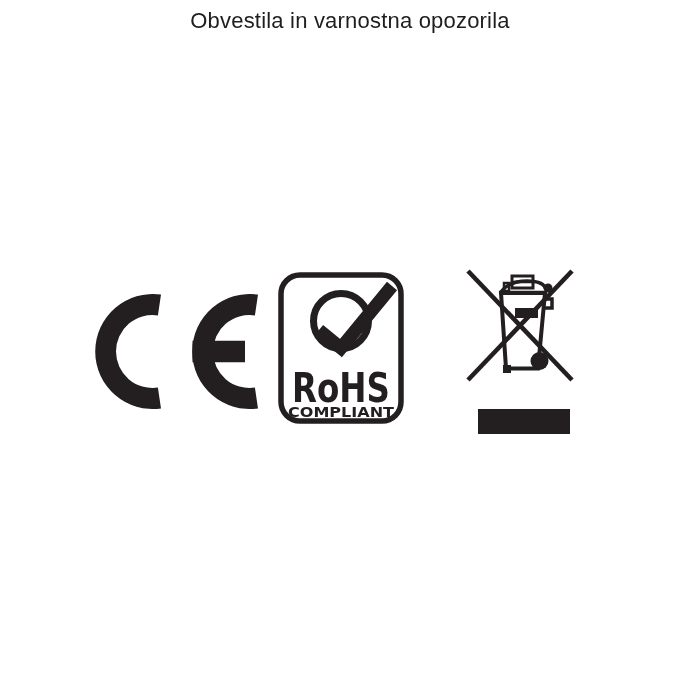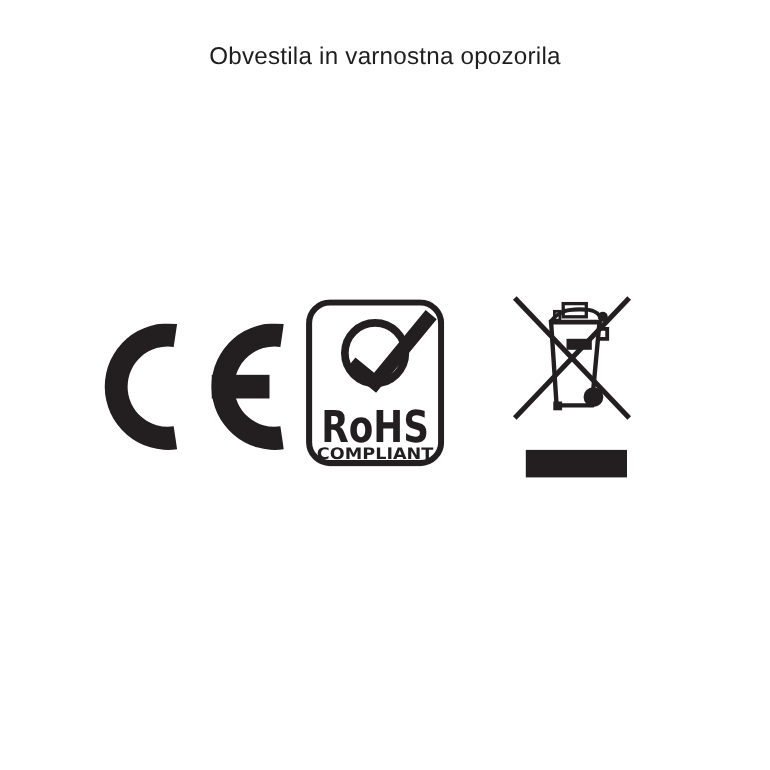--- a/index.html
+++ b/index.html
@@ -9,21 +9,21 @@
     font-family: "Liberation Sans", sans-serif;
     overflow: hidden;
   }
   .page {
     position: relative;
     width: 700px; height: 700px;
     background: #ffffff;
   }
   .page-title {
     position: absolute;
-    top: 39px; left: 0;
+    top: 9px; left: 0;
     width: 700px;
     margin: 0;
     text-align: center;
     font-size: 22px;
     line-height: 23px;
     font-weight: 400;
     color: #1e1e1e;
     letter-spacing: 0.2px;
   }
   .marks-row svg { position: absolute; display: block; }

